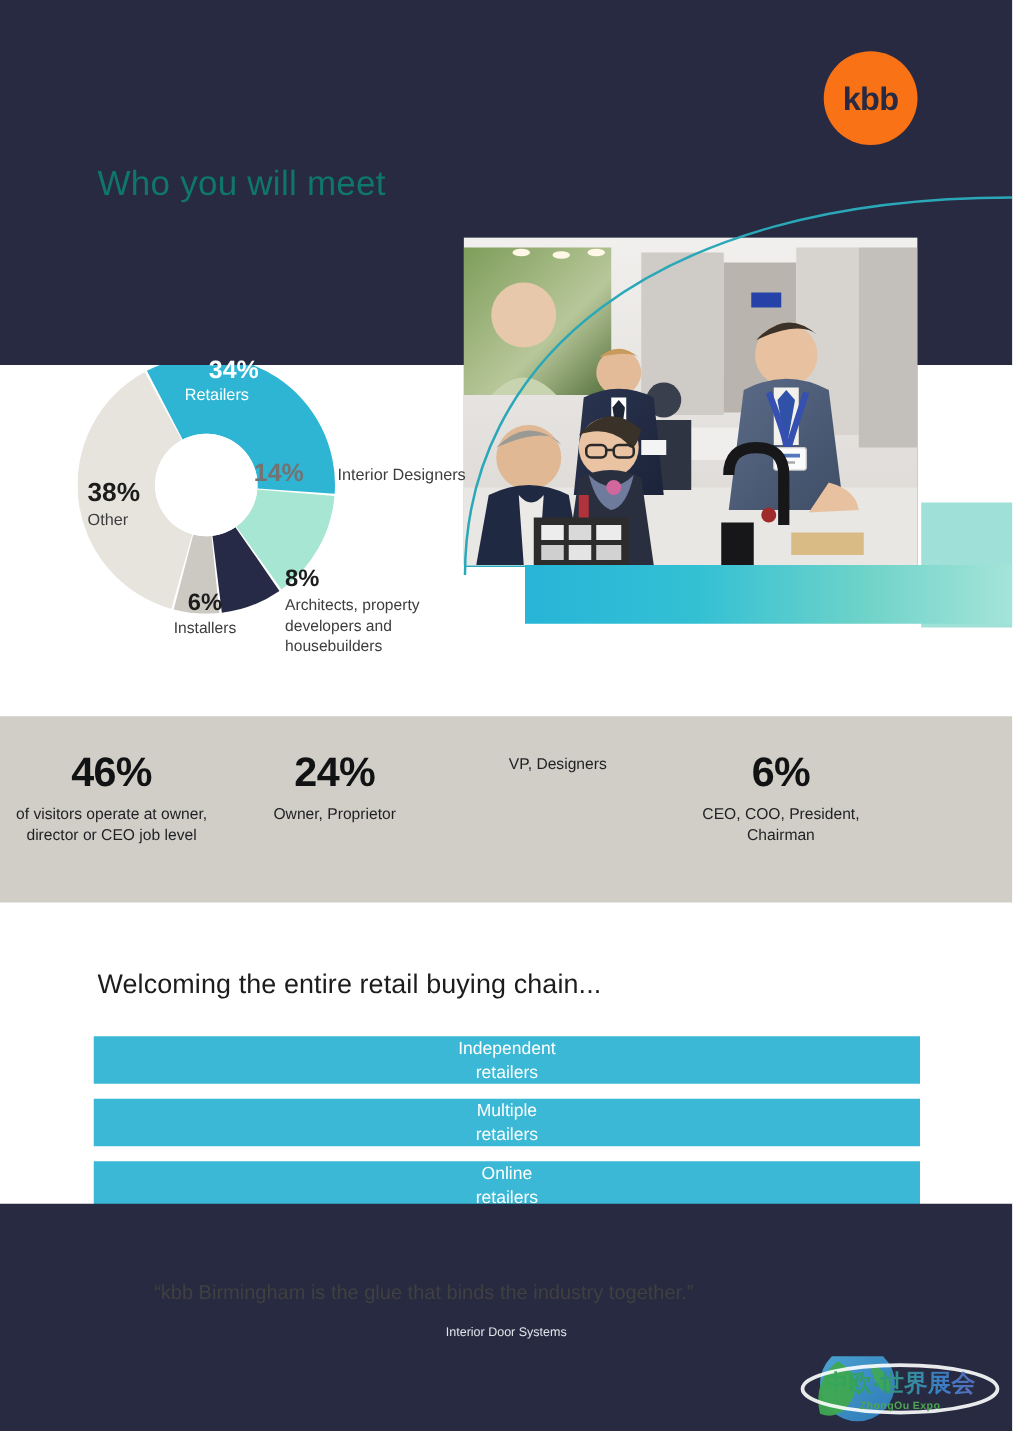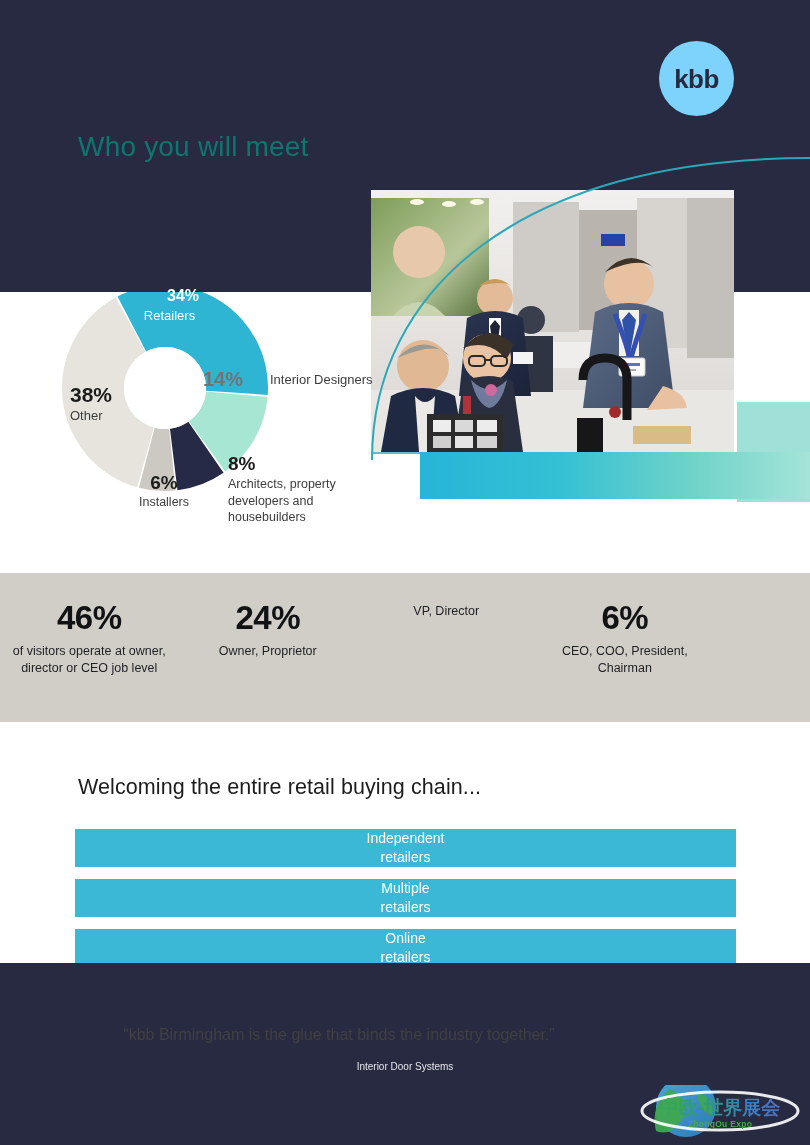--- a/index.html
+++ b/index.html
@@ -27,21 +27,21 @@
   }
   .band-footer {
     position: absolute; left: 0; top: 963px; width: 810px; height: 182px;
     background: #272a41;
   }
 
   
   .logo-circle {
     position: absolute; left: 659px; top: 41px;
     width: 75px; height: 75px; border-radius: 50%;
-    background: #7dd3fc;
+    background: #f97316;
     display: flex; align-items: center; justify-content: center;
   }
   .logo-circle span {
     font-size: 26px; font-weight: 700; color: #272a41;
     letter-spacing: -0.5px; line-height: 1;
   }
 
   
   .who-title {
     position: absolute; left: 78px; top: 131px;
@@ -90,21 +90,21 @@
     background: #272a41;
   }
 
   .chart-label { position: absolute; }
   .cl-pct { font-weight: 700; display: block; }
   .cl-name { display: block; }
 
   .lbl-retailers {
     left: 140px; top: 284px; text-align: center; color: #ffffff;
   }
-  .lbl-retailers .cl-pct { font-size: 16px; line-height: 24px; margin-left: 27px; }
+  .lbl-retailers .cl-pct { font-size: 20px; line-height: 24px; margin-left: 27px; }
   .lbl-retailers .cl-name { font-size: 13px; line-height: 16px; }
 
   .lbl-designers-pct {
     left: 203px; top: 367px; font-size: 20px; font-weight: 700;
     color: #737373; line-height: 24px;
   }
   .lbl-designers-name {
     left: 270px; top: 371px; font-size: 13px; line-height: 17px; color: #3d3d3d;
     width: 110px;
   }
@@ -344,21 +344,21 @@
   <div class="stats" id="stats-row">
       <div class="stat">
         <div class="stat-pct">46%</div>
         <div class="stat-desc">of visitors operate at owner, director or CEO job level</div>
       </div>
       <div class="stat">
         <div class="stat-pct">24%</div>
         <div class="stat-desc">Owner, Proprietor</div>
       </div>
       <div class="stat">
-        <div class="stat-desc">VP, Director</div>
+        <div class="stat-desc">VP, Designers</div>
       </div>
       <div class="stat">
         <div class="stat-pct">6%</div>
         <div class="stat-desc">CEO, COO, President, Chairman</div>
       </div>
     </div>
 
   <div class="chain-title">Welcoming the entire retail buying chain...</div>
   <div class="cards" id="cards-row">
       <div class="card">

